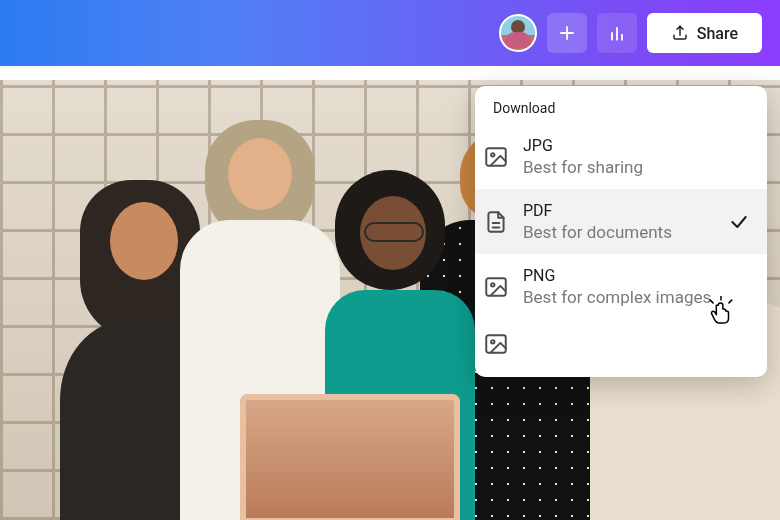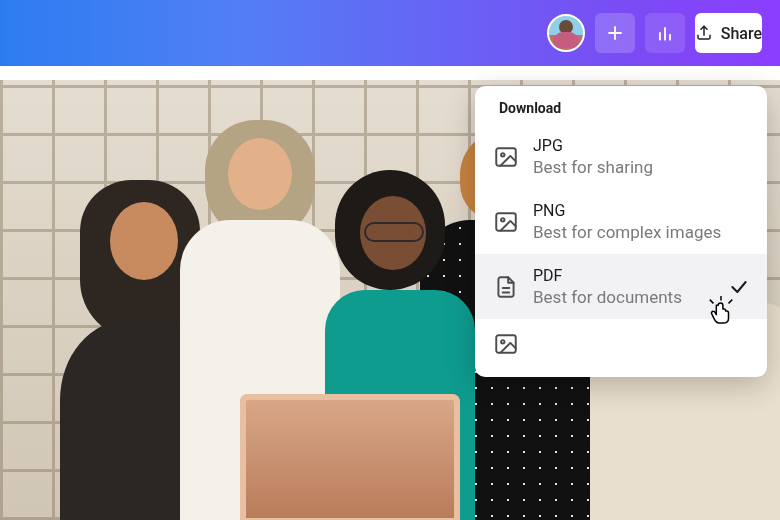--- a/index.html
+++ b/index.html
@@ -24,21 +24,21 @@
   .avatar::before{
     content:"";position:absolute;top:4px;left:50%;transform:translateX(-50%);
     width:14px;height:14px;border-radius:50%;background:#6b4a3a;
   }
   .avatar::after{
     content:"";position:absolute;bottom:2px;left:50%;transform:translateX(-50%);
     width:26px;height:16px;border-radius:10px 10px 0 0;background:#c65d7e;
   }
   .share-btn{
     height:40px;background:#fff;color:#222;border:none;border-radius:6px;
-    padding:0 0;display:flex;align-items:center;gap:8px;font-size:16px;font-weight:500;cursor:pointer;
+    padding:0 24px;display:flex;align-items:center;gap:8px;font-size:16px;font-weight:500;cursor:pointer;
   }
   .whitebar{position:absolute;top:66px;left:0;width:780px;height:14px;background:#fff;}
   .canvas{
     position:absolute;top:80px;left:0;width:780px;height:440px;
     background:linear-gradient(180deg,#e4dccf 0%,#d9cfbf 40%,#c9bead 100%);
     overflow:hidden;
   }
   
   .windows{
     position:absolute;inset:0;
@@ -77,23 +77,23 @@
   .laptop{
     position:absolute;bottom:-4px;left:240px;width:220px;height:130px;
     background:linear-gradient(#d9a98a,#b87a58);border-radius:8px 8px 0 0;
     box-shadow:inset 0 0 0 6px #e8bfa1;
   }
   
   .panel{
     position:absolute;top:86px;left:475px;width:292px;background:#fff;border-radius:10px;
     box-shadow:0 8px 30px rgba(0,0,0,.22);padding:14px 0 8px;
   }
-  .panel-title{font-size:14px;font-weight:700;color:#1f1f1f;padding:0 24px 8px;}
+  .panel-title{font-size:14px;font-weight:400;color:#1f1f1f;padding:0 18px 8px;}
   .opt{
-    display:flex;align-items:center;gap:14px;padding:12px 18px;cursor:pointer;position:relative;
+    display:flex;align-items:center;gap:14px;padding:12px 8px;cursor:pointer;position:relative;
   }
   .opt.selected{background:#f2f2f4;}
   .opt .txt .fmt{font-size:16px;color:#1b1b1b;display:flex;align-items:center;gap:6px;}
   .opt .txt .sub{font-size:17px;color:#7a7a7a;margin-top:2px;}
   .tick{position:absolute;right:18px;top:50%;transform:translateY(-50%);}
   .file-ico{width:26px;height:26px;flex:0 0 26px;color:#4d4d4d;}
   .cursor{
     position:absolute;top:294px;left:706px;width:30px;height:30px;pointer-events:none;
   }
   .crown{width:12px;height:12px;color:#9a9a9a;}
@@ -167,46 +167,46 @@
         <rect x="3" y="4" width="18" height="16" rx="2"></rect>
         <circle cx="9" cy="10" r="1.6"></circle>
         <path d="M21 16l-5-5-9 9"></path>
       </svg>
     <div class="txt">
       <div class="fmt">JPG</div>
       <div class="sub">Best for sharing</div>
     </div>
   </div>
 
-  <div class="opt">
-    <svg class="file-ico" viewBox="0 0 24 24" fill="none" stroke="currentColor" stroke-width="1.8" stroke-linecap="round" stroke-linejoin="round">
-        <rect x="3" y="4" width="18" height="16" rx="2"></rect>
-        <circle cx="9" cy="10" r="1.6"></circle>
-        <path d="M21 16l-5-5-9 9"></path>
-      </svg>
-    <div class="txt">
-      <div class="fmt">PNG</div>
-      <div class="sub">Best for complex images</div>
-    </div>
-  </div>
-
   <div class="opt selected">
     <svg class="file-ico" viewBox="0 0 24 24" fill="none" stroke="currentColor" stroke-width="1.8" stroke-linecap="round" stroke-linejoin="round">
         <path d="M14 3H7a2 2 0 0 0-2 2v14a2 2 0 0 0 2 2h10a2 2 0 0 0 2-2V8z"></path>
         <polyline points="14 3 14 8 19 8"></polyline>
         <line x1="9" y1="13" x2="15" y2="13"></line>
         <line x1="9" y1="17" x2="15" y2="17"></line>
       </svg>
     <div class="txt">
       <div class="fmt">PDF</div>
       <div class="sub">Best for documents</div>
     </div>
     <svg class="tick" width="20" height="20" viewBox="0 0 24 24" fill="none" stroke="#1b1b1b" stroke-width="2.4" stroke-linecap="round" stroke-linejoin="round">
         <polyline points="4 12 10 18 20 6"></polyline>
       </svg>
+  </div>
+
+  <div class="opt">
+    <svg class="file-ico" viewBox="0 0 24 24" fill="none" stroke="currentColor" stroke-width="1.8" stroke-linecap="round" stroke-linejoin="round">
+        <rect x="3" y="4" width="18" height="16" rx="2"></rect>
+        <circle cx="9" cy="10" r="1.6"></circle>
+        <path d="M21 16l-5-5-9 9"></path>
+      </svg>
+    <div class="txt">
+      <div class="fmt">PNG</div>
+      <div class="sub">Best for complex images</div>
+    </div>
   </div>
 
   <div class="opt">
     <svg class="file-ico" viewBox="0 0 24 24" fill="none" stroke="currentColor" stroke-width="1.8" stroke-linecap="round" stroke-linejoin="round">
         <rect x="3" y="4" width="18" height="16" rx="2"></rect>
         <circle cx="9" cy="10" r="1.6"></circle>
         <path d="M21 16l-5-5-9 9"></path>
       </svg>
   </div>
 </div>

